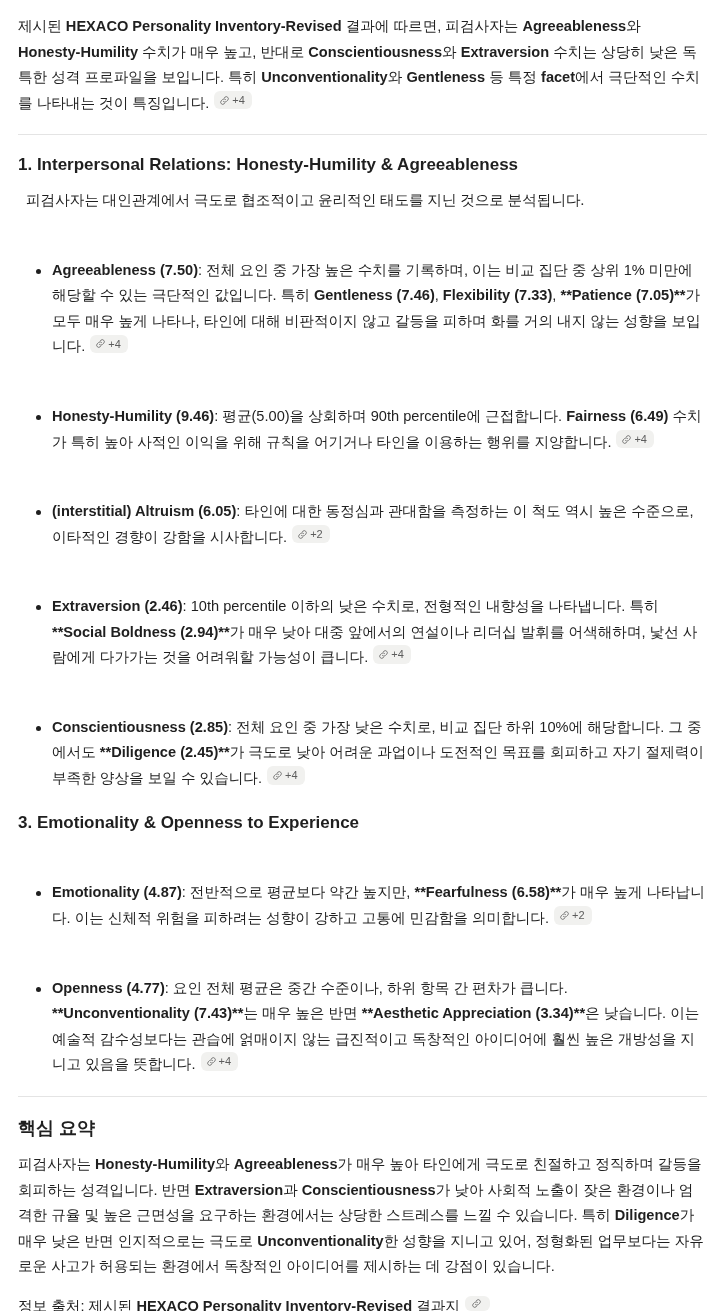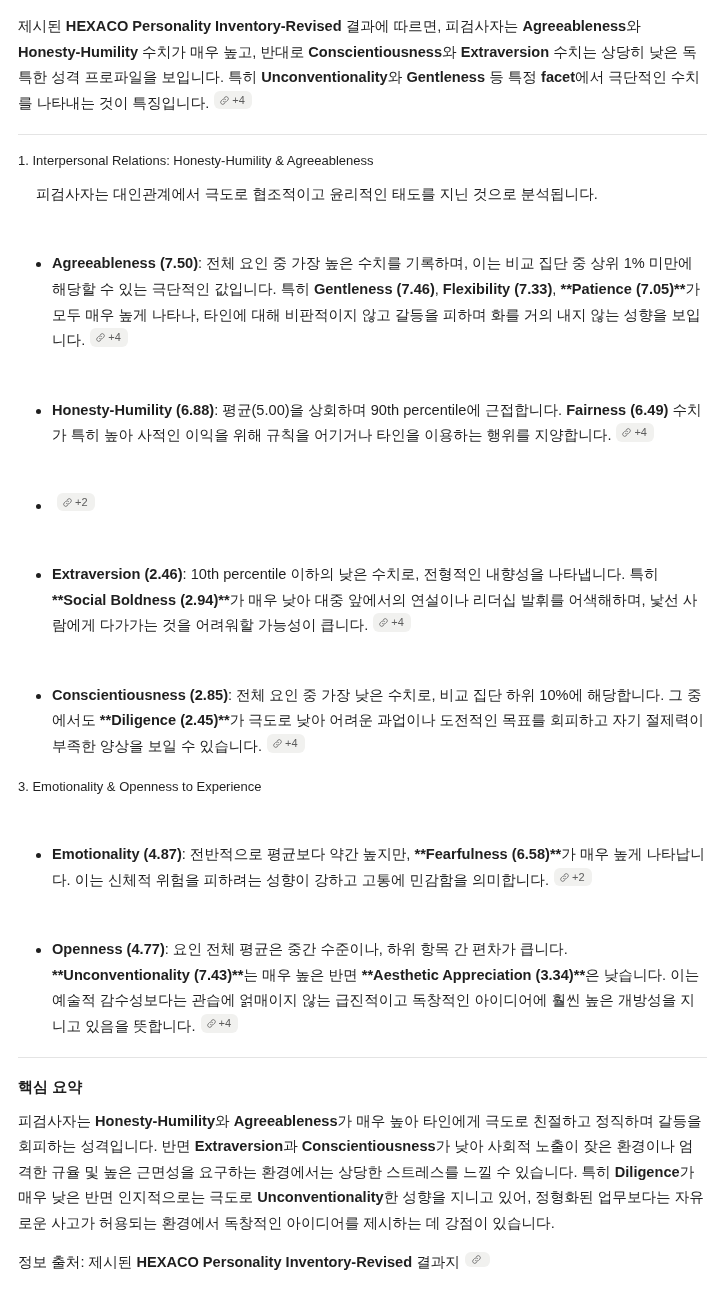--- a/index.html
+++ b/index.html
@@ -27,32 +27,33 @@
   }
   .intro {
     margin-bottom: 4px;
   }
   .divider {
     border: none;
     border-top: 1px solid #e4e4e4;
     margin: 18px 0 16px 0;
   }
   h3.section-title {
-    font-size: 13px;
-    font-weight: normal;
+    font-size: 17px;
+    font-weight: bold;
     margin: 4px 0 10px 0;
     line-height: 1.6;
   }
   h3.summary-title {
-    font-size: 15px;
+    font-size: 18px;
     font-weight: bold;
     margin: 0 0 8px 0;
   }
   .lead {
-    margin: 0 0 14px 18px;
+    margin: 0 0 14px 8px;
+    font-family: Liberation Serif, serif;
   }
   ul.bullets {
     list-style: none;
     margin: 0 0 18px 0;
     padding: 0;
   }
   ul.bullets > li {
     position: relative;
     padding-left: 34px;
     margin-bottom: 14px;
@@ -123,30 +124,30 @@
         <li>
           <span><strong>Agreeableness (7.50)</strong><span>: 전체 요인 중 가장 높은 수치를 기록하며, 이는 비교 집단 중 상위 1% 미만에 해당할 수 있는 극단적인 값입니다. 특히 </span><strong>Gentleness (7.46)</strong><span>, </span><strong>Flexibility (7.33)</strong><span>, </span><strong>**Patience (7.05)**</strong><span>가 모두 매우 높게 나타나, 타인에 대해 비판적이지 않고 갈등을 피하며 화를 거의 내지 않는 성향을 보입니다.</span></span><span class="cite">
               <svg width="11" height="11" viewBox="0 0 16 16" fill="none">
                 <path d="M6.5 9.5a3 3 0 0 0 4.24 0l2-2a3 3 0 0 0-4.24-4.24l-.8.8" stroke="#6b6b6b" stroke-width="1.3" stroke-linecap="round"></path>
                 <path d="M9.5 6.5a3 3 0 0 0-4.24 0l-2 2a3 3 0 0 0 4.24 4.24l.8-.8" stroke="#6b6b6b" stroke-width="1.3" stroke-linecap="round"></path>
               </svg>
               <span class="cnt">+4</span>
             </span>
         </li>
         <li>
-          <span><strong>Honesty-Humility (6.88)</strong><span>: 평균(5.00)을 상회하며 90th percentile에 근접합니다. </span><strong>Fairness (6.49)</strong><span> 수치가 특히 높아 사적인 이익을 위해 규칙을 어기거나 타인을 이용하는 행위를 지양합니다.</span></span><span class="cite">
-              <svg width="11" height="11" viewBox="0 0 16 16" fill="none">
-                <path d="M6.5 9.5a3 3 0 0 0 4.24 0l2-2a3 3 0 0 0-4.24-4.24l-.8.8" stroke="#6b6b6b" stroke-width="1.3" stroke-linecap="round"></path>
-                <path d="M9.5 6.5a3 3 0 0 0-4.24 0l-2 2a3 3 0 0 0 4.24 4.24l.8-.8" stroke="#6b6b6b" stroke-width="1.3" stroke-linecap="round"></path>
-              </svg>
-              <span class="cnt">+4</span>
-            </span>
-        </li>
-        <li>
-          <span class="cite">
+          <span><strong>Honesty-Humility (9.46)</strong><span>: 평균(5.00)을 상회하며 90th percentile에 근접합니다. </span><strong>Fairness (6.49)</strong><span> 수치가 특히 높아 사적인 이익을 위해 규칙을 어기거나 타인을 이용하는 행위를 지양합니다.</span></span><span class="cite">
+              <svg width="11" height="11" viewBox="0 0 16 16" fill="none">
+                <path d="M6.5 9.5a3 3 0 0 0 4.24 0l2-2a3 3 0 0 0-4.24-4.24l-.8.8" stroke="#6b6b6b" stroke-width="1.3" stroke-linecap="round"></path>
+                <path d="M9.5 6.5a3 3 0 0 0-4.24 0l-2 2a3 3 0 0 0 4.24 4.24l.8-.8" stroke="#6b6b6b" stroke-width="1.3" stroke-linecap="round"></path>
+              </svg>
+              <span class="cnt">+4</span>
+            </span>
+        </li>
+        <li>
+          <span><strong>(interstitial) Altruism (6.05)</strong><span>: 타인에 대한 동정심과 관대함을 측정하는 이 척도 역시 높은 수준으로, 이타적인 경향이 강함을 시사합니다.</span></span><span class="cite">
               <svg width="11" height="11" viewBox="0 0 16 16" fill="none">
                 <path d="M6.5 9.5a3 3 0 0 0 4.24 0l2-2a3 3 0 0 0-4.24-4.24l-.8.8" stroke="#6b6b6b" stroke-width="1.3" stroke-linecap="round"></path>
                 <path d="M9.5 6.5a3 3 0 0 0-4.24 0l-2 2a3 3 0 0 0 4.24 4.24l.8-.8" stroke="#6b6b6b" stroke-width="1.3" stroke-linecap="round"></path>
               </svg>
               <span class="cnt">+2</span>
             </span>
         </li>
       </ul>
     </section>
 

